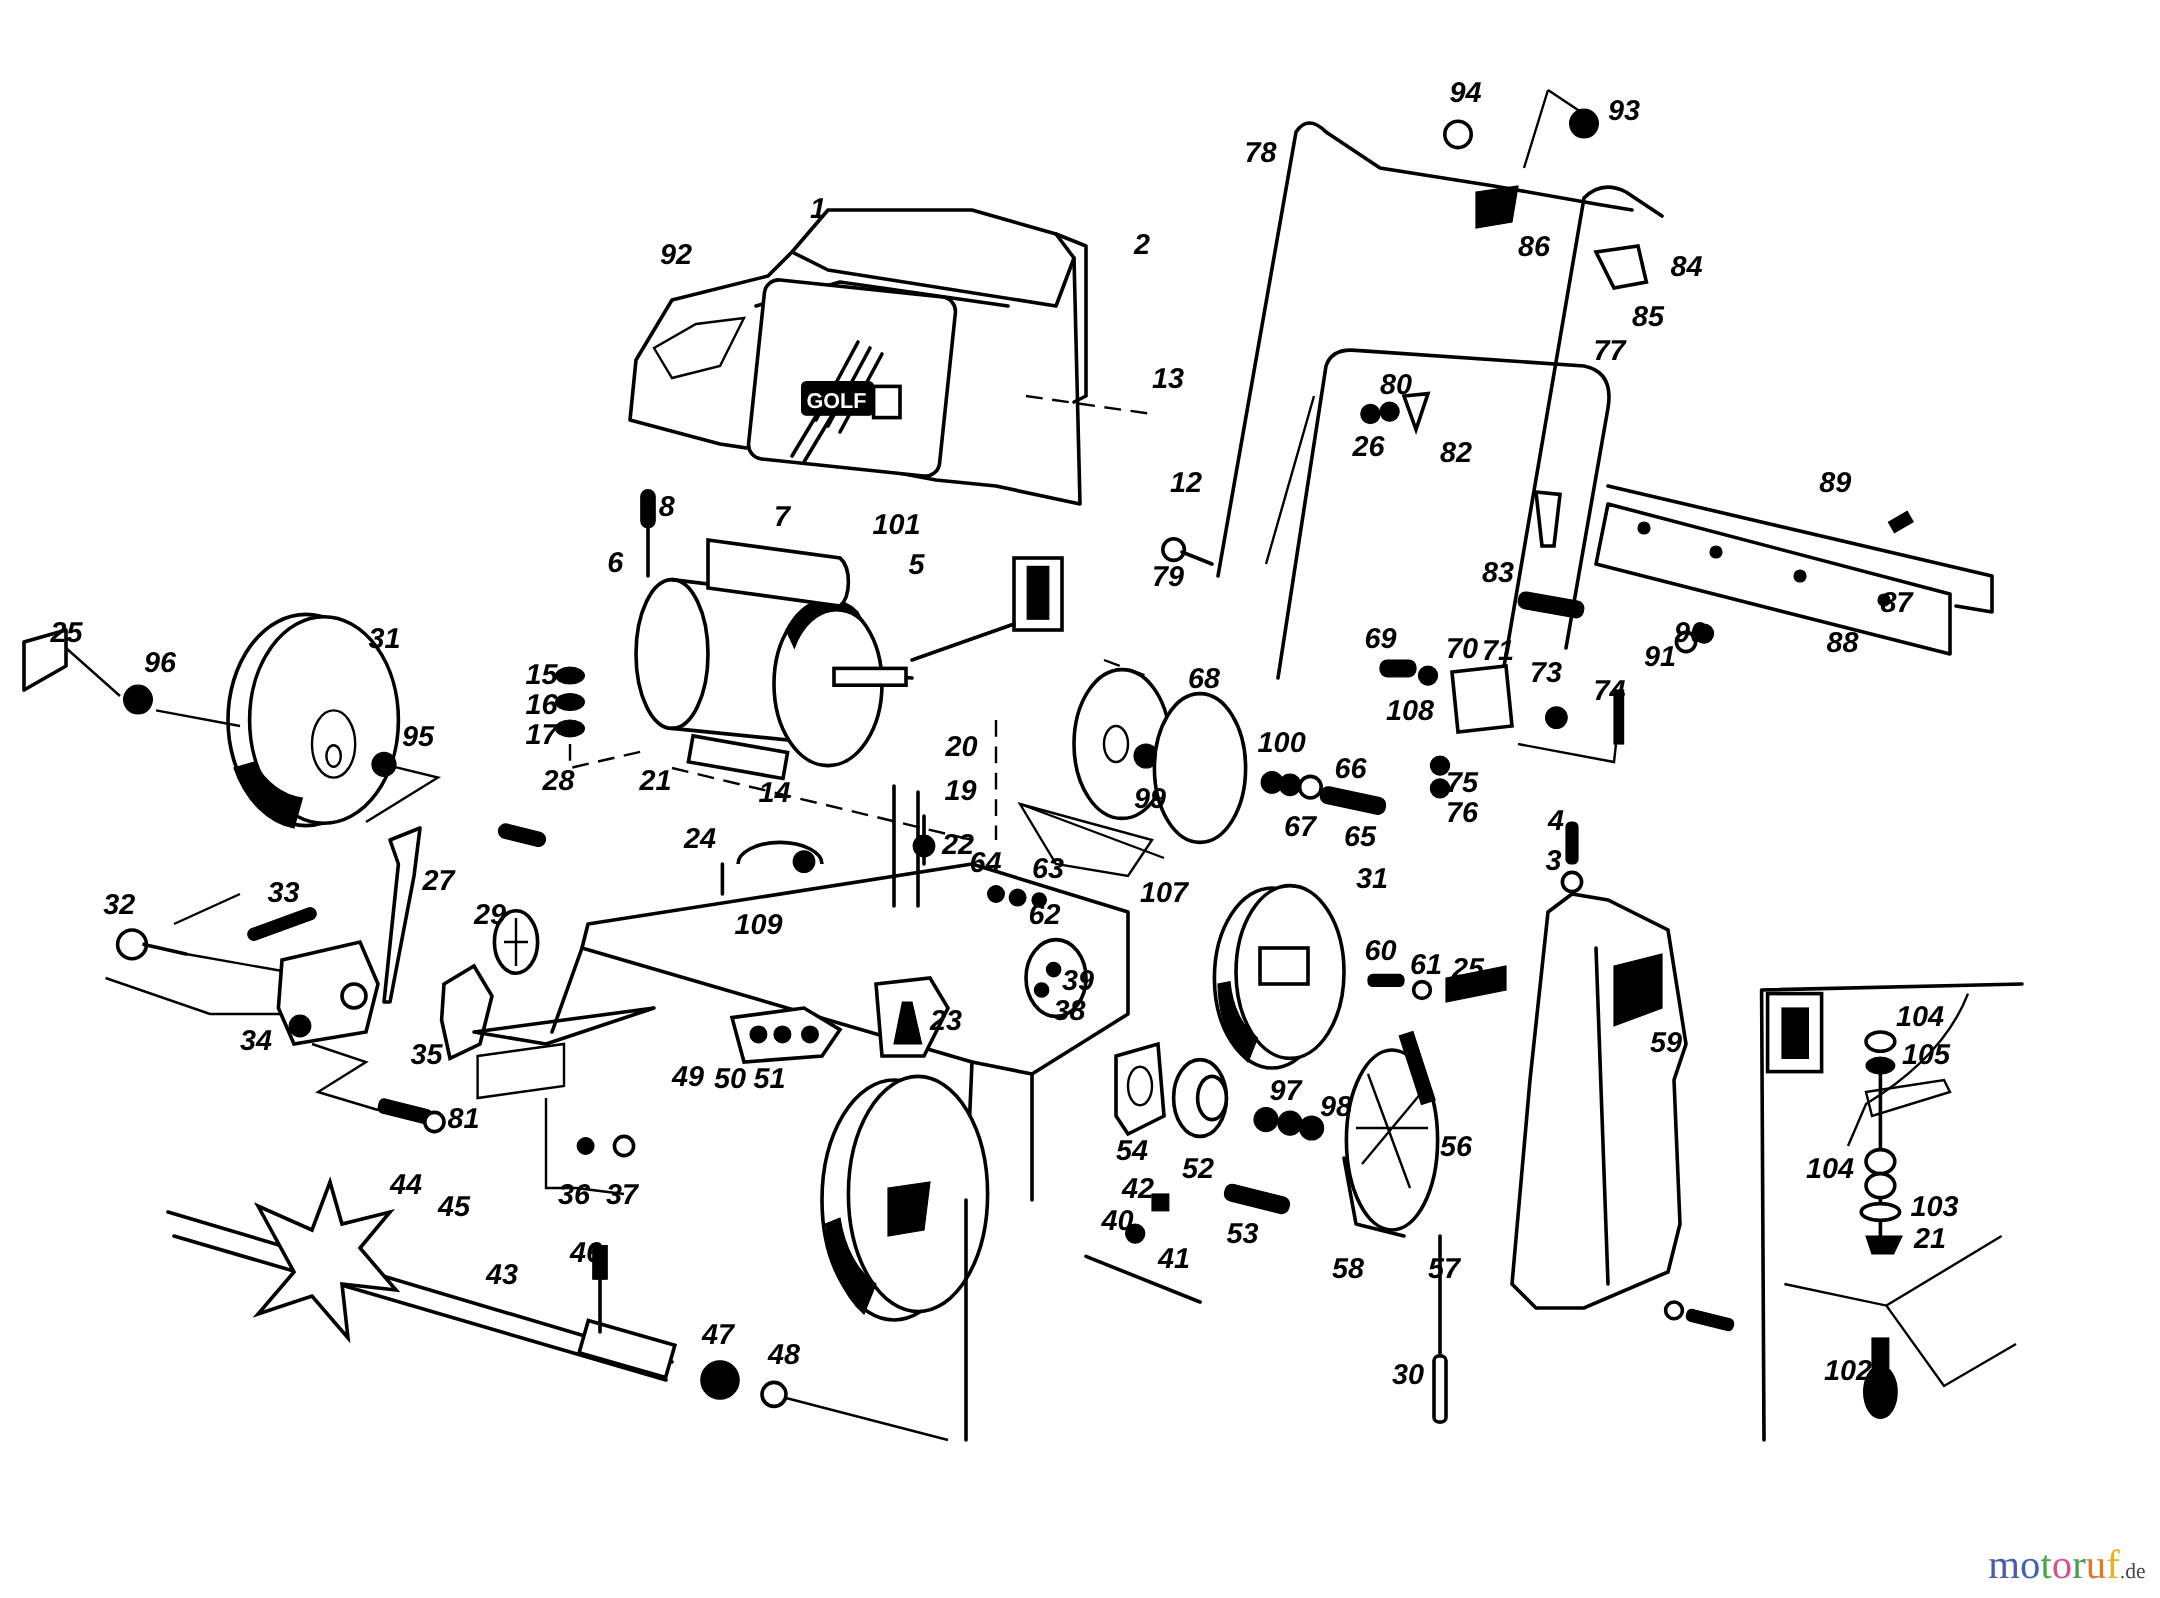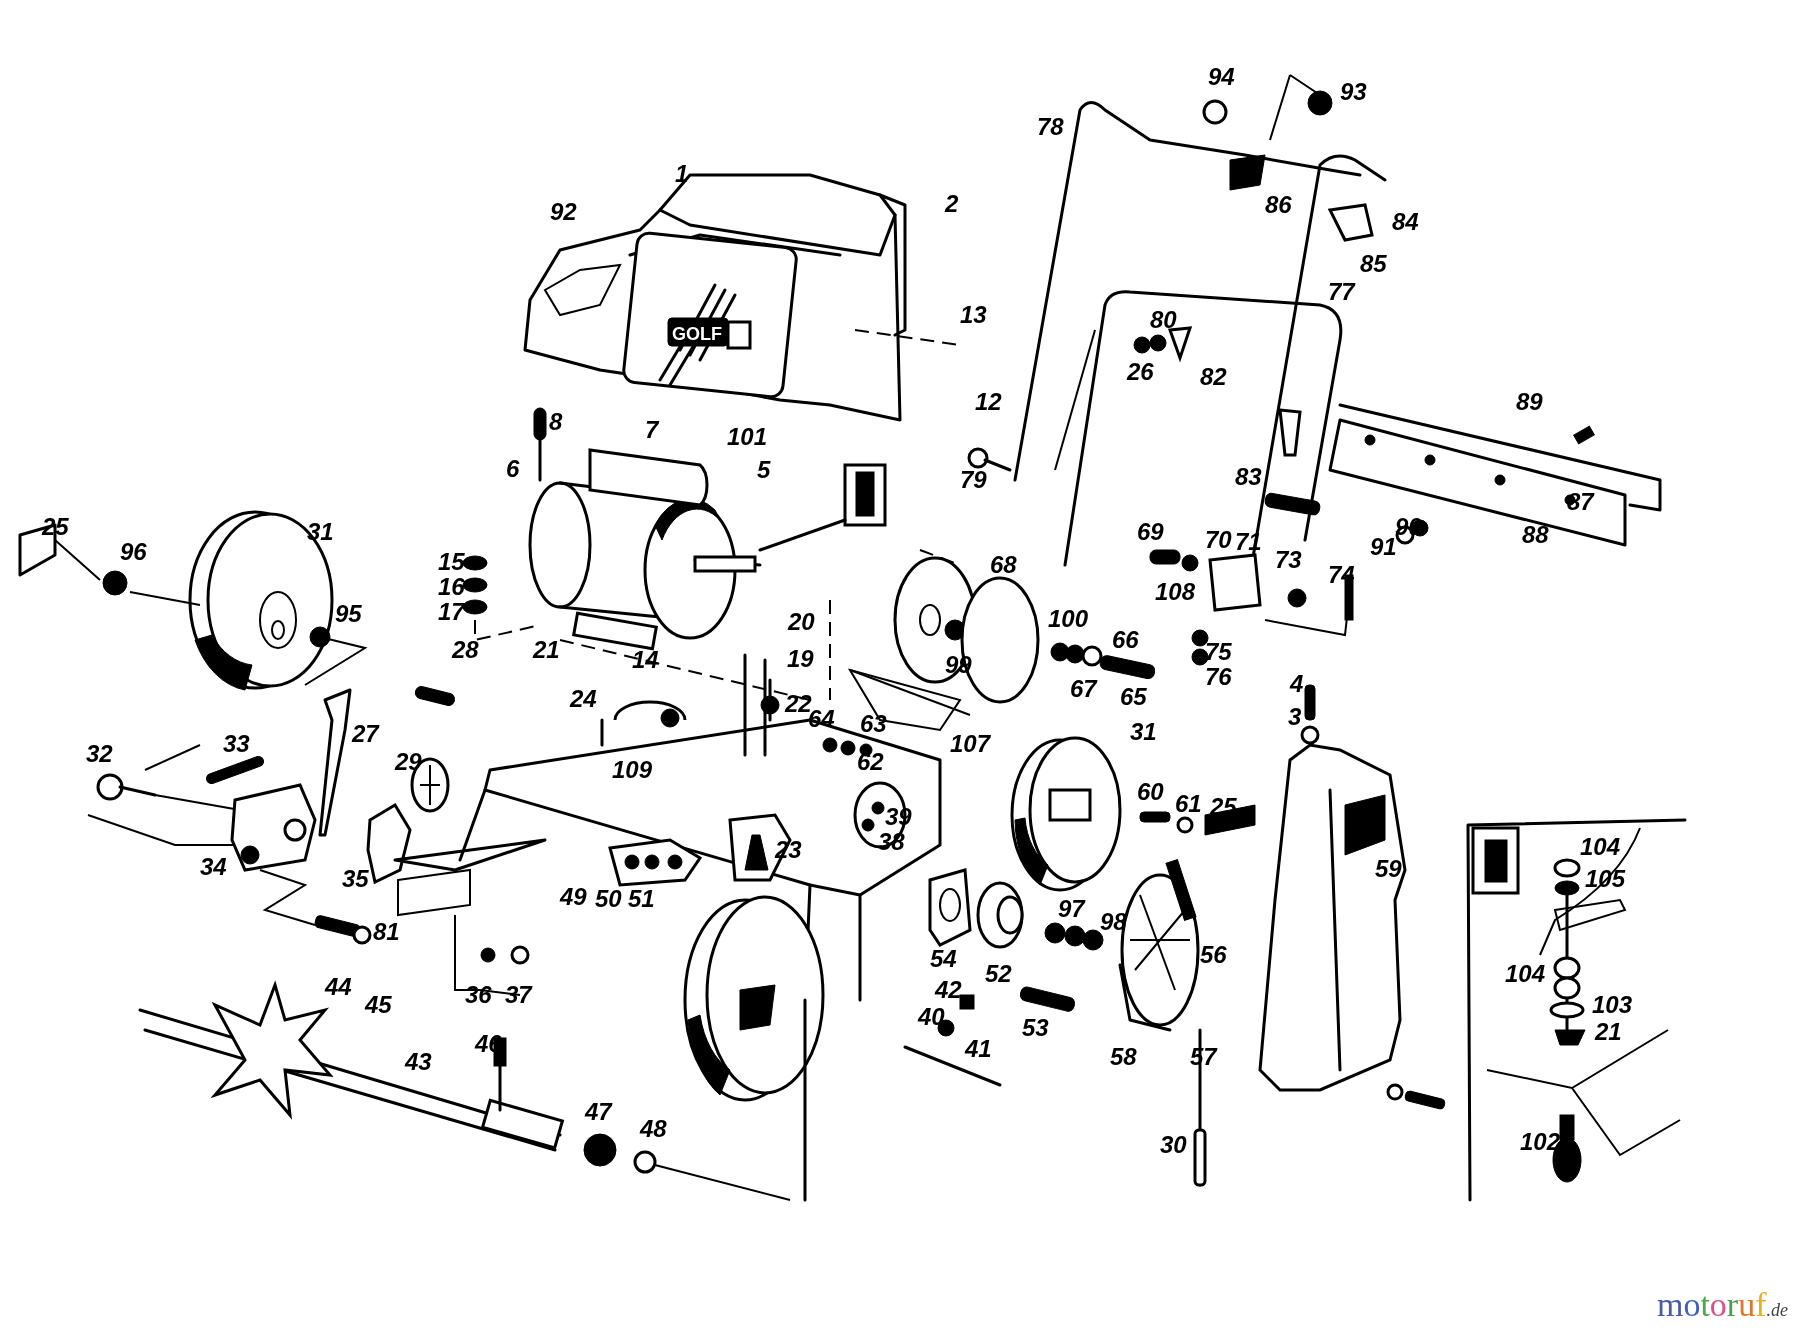--- a/index.html
+++ b/index.html
@@ -5,21 +5,21 @@
   html,body{margin:0;padding:0;background:#ffffff;}
   body{width:1800px;height:1332px;overflow:hidden;position:relative;font-family:"Liberation Sans",sans-serif;}
   #diagram{position:absolute;left:0;top:0;width:1800px;height:1332px;}
   .ln{stroke:#000;stroke-width:3;fill:none;stroke-linecap:round;stroke-linejoin:round;}
   .thin{stroke:#000;stroke-width:2;fill:none;}
   .dash{stroke:#000;stroke-width:2;fill:none;stroke-dasharray:14 8;}
   .blk{fill:#000;stroke:#000;}
   .wf{fill:#fff;stroke:#000;stroke-width:3;}
   .lbl{font-family:"Liberation Sans",sans-serif;font-style:italic;font-weight:bold;font-size:24px;fill:#000;}
   .logo{position:absolute;right:12px;bottom:8px;font-family:"Liberation Serif",serif;font-size:34px;letter-spacing:0px;}
-  .logo .de{font-size:18px;color:#444;font-style:italic;}
+  .logo .de{font-size:18px;color:#444;}
 </style>
 </head>
 <body>
 
 <svg id="diagram" viewBox="0 0 1800 1332" xmlns="http://www.w3.org/2000/svg">
 
   <g>
     <path class="ln" d="M525 350 L530 300 L560 250 L640 230 L660 210 L690 175 L810 175 L880 195 L895 215 L900 420 L830 405 L780 400 L700 385 L600 370 L525 350 Z"></path>
     <path class="ln" d="M660 210 L690 225 L880 255 L895 215"></path>
     <path class="ln" d="M630 255 L700 235 L840 255"></path>

